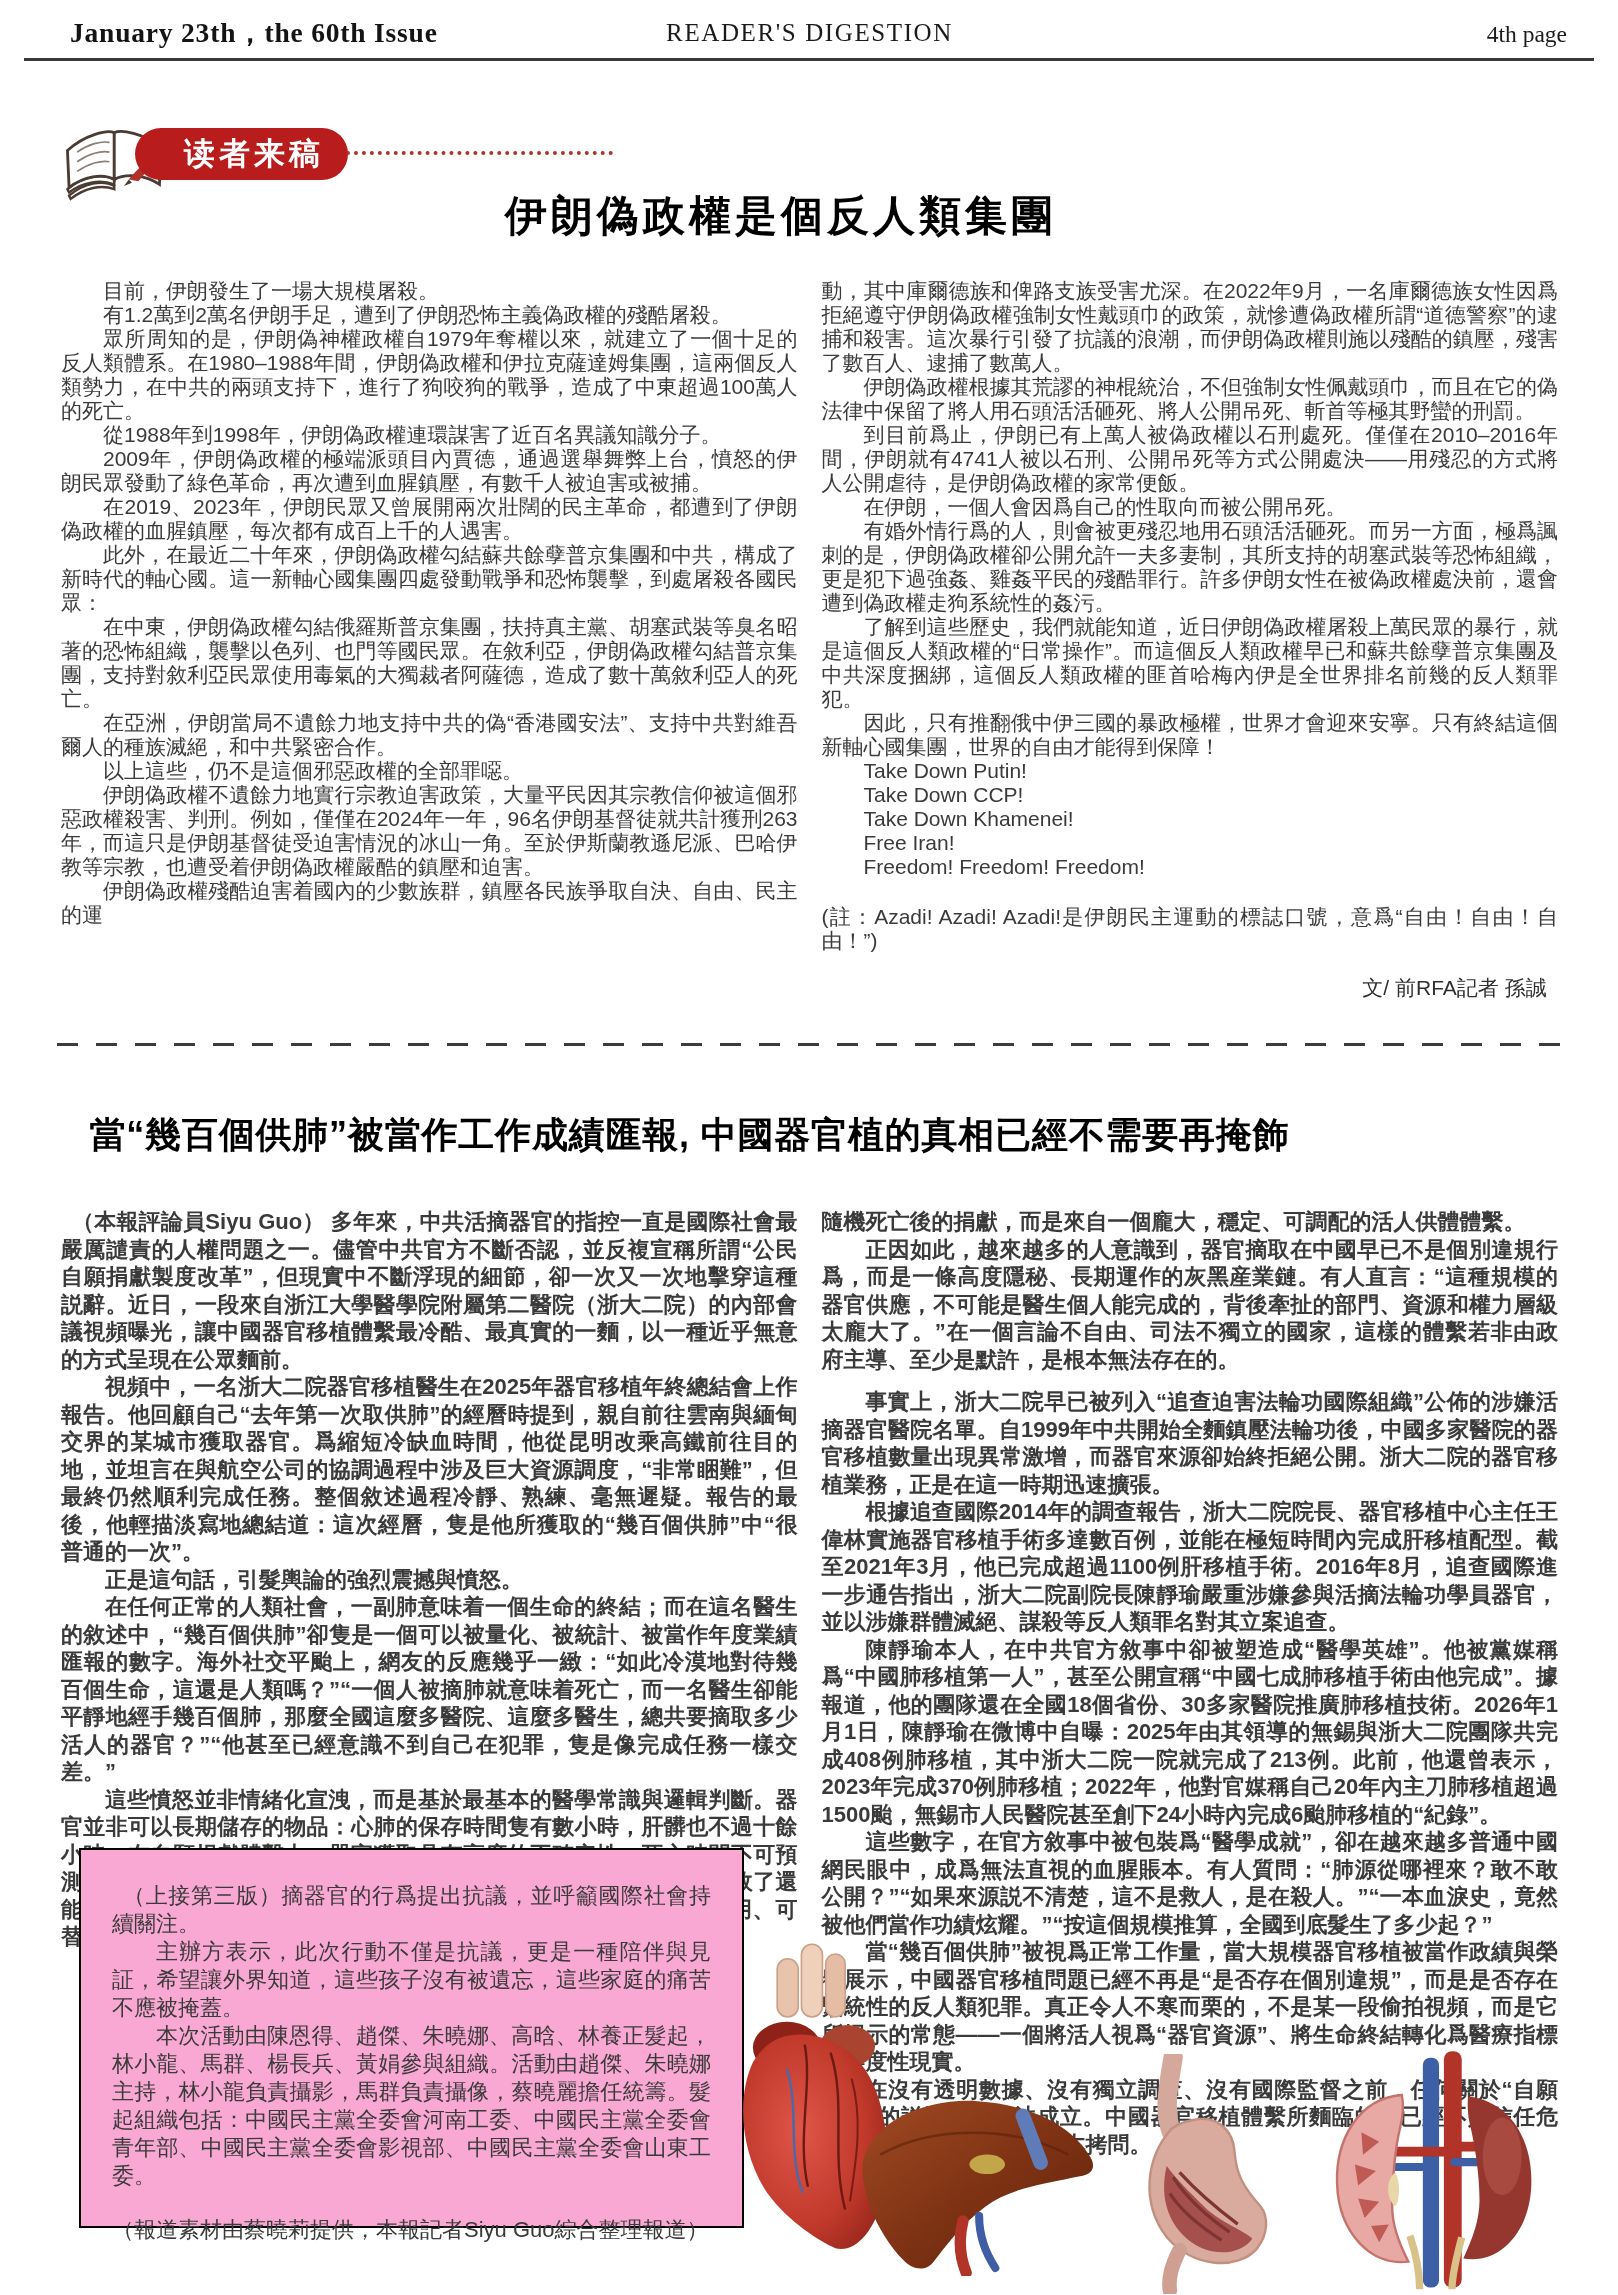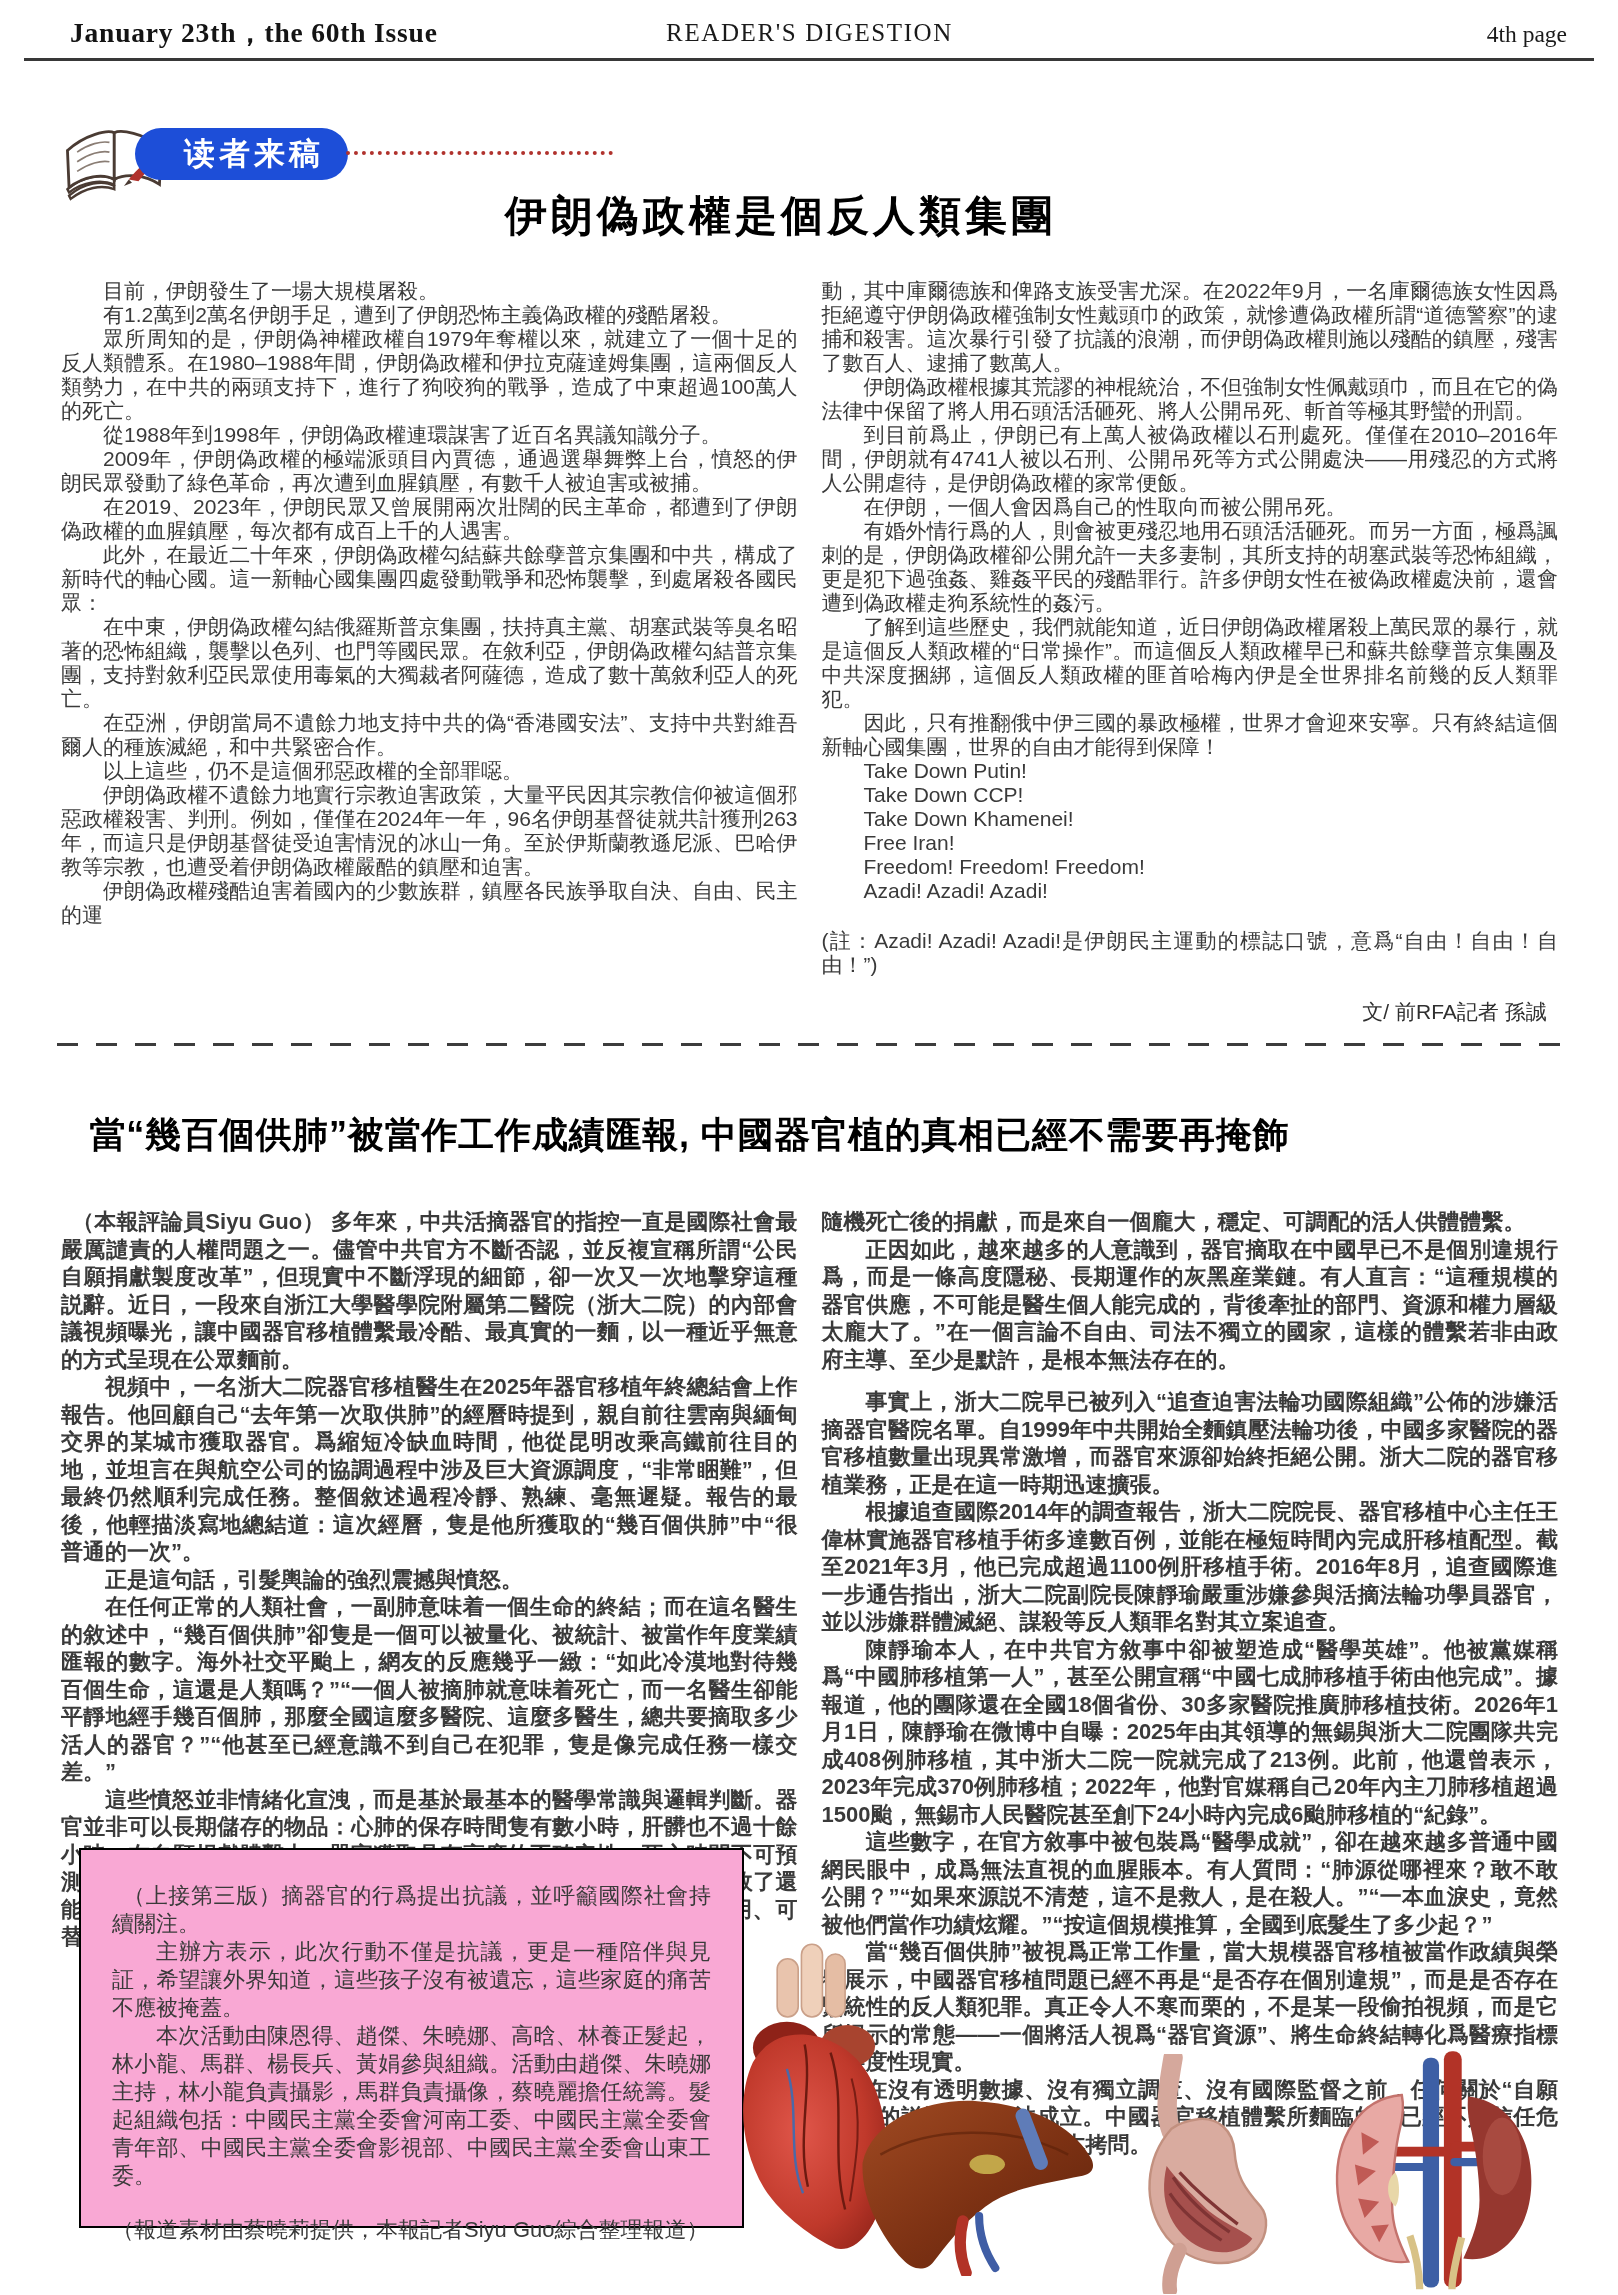--- a/index.html
+++ b/index.html
@@ -7,21 +7,21 @@
   .abs { position:absolute; }
 
   
   .hdr-left  { left:70px; top:14.6px; font-family:"Liberation Serif", serif; font-weight:700; font-size:27.5px; color:#141414; letter-spacing:0.8px; }
   .hdr-center{ left:0; top:19.4px; width:100%; text-align:center; font-family:"Liberation Serif", serif; font-size:25px; color:#1a1a1a; letter-spacing:1.6px; }
   .hdr-right { right:52px; top:21px; font-family:"Liberation Serif", serif; font-size:23.5px; color:#1a1a1a; }
   .rule      { left:24px; top:58px; width:1570px; height:3.2px; background:#383838; }
 
   
   .badge { left:61px; top:118px; width:648px; height:97px; }
-  .badge .pill { position:absolute; left:74px; top:9.7px; height:52px; border-radius:27.5px; background:#1d4ed8;
+  .badge .pill { position:absolute; left:74px; top:9.7px; height:52px; border-radius:27.5px; background:#b91c1c;
                  color:#fff; display:flex; align-items:center; padding:0 24px 0 49px;
                  font-size:31px; font-weight:700; letter-spacing:4px; }
   .badge .dots { position:absolute; left:285px; top:33px; width:267px; border-top:4.9px dotted #b0322d; }
   .badge svg { position:absolute; left:0; top:0; }
 
   
   .a1-title { left:0; top:188px; width:1562px; text-align:center; font-family:"Liberation Serif", serif;
               font-weight:700; font-size:42px; color:#000; letter-spacing:4px; }
   .a2-title { left:0; top:1111px; width:1379px; text-align:center; font-weight:700; font-size:36px; color:#000; letter-spacing:0.8px; }
 
@@ -99,21 +99,20 @@
       <p class="para" style="text-indent: 2em;">到目前爲止，伊朗已有上萬人被偽政權以石刑處死。僅僅在2010–2016年間，伊朗就有4741人被以石刑、公開吊死等方式公開處決——用殘忍的方式將人公開虐待，是伊朗偽政權的家常便飯。</p>
       <p class="para" style="text-indent: 2em;">在伊朗，一個人會因爲自己的性取向而被公開吊死。</p>
       <p class="para" style="text-indent: 2em;">有婚外情行爲的人，則會被更殘忍地用石頭活活砸死。而另一方面，極爲諷刺的是，伊朗偽政權卻公開允許一夫多妻制，其所支持的胡塞武裝等恐怖組織，更是犯下過強姦、雞姦平民的殘酷罪行。許多伊朗女性在被偽政權處決前，還會遭到偽政權走狗系統性的姦污。</p>
       <p class="para" style="text-indent: 2em;">了解到這些歷史，我們就能知道，近日伊朗偽政權屠殺上萬民眾的暴行，就是這個反人類政權的“日常操作”。而這個反人類政權早已和蘇共餘孽普京集團及中共深度捆綁，這個反人類政權的匪首哈梅內伊是全世界排名前幾的反人類罪犯。</p>
       <p class="para" style="text-indent: 2em;">因此，只有推翻俄中伊三國的暴政極權，世界才會迎來安寧。只有終結這個新軸心國集團，世界的自由才能得到保障！</p>
       <p class="para" style="text-indent: 2em;">Take Down Putin!</p>
       <p class="para" style="text-indent: 2em;">Take Down CCP!</p>
       <p class="para" style="text-indent: 2em;">Take Down Khamenei!</p>
       <p class="para" style="text-indent: 2em;">Free Iran!</p>
       <p class="para" style="text-indent: 2em;">Freedom! Freedom! Freedom!</p>
-      <p class="para" style="text-indent: 2em;">Azadi! Azadi! Azadi!</p>
       <p class="para gap-top" style="text-indent: 0em;">(註：Azadi! Azadi! Azadi!是伊朗民主運動的標誌口號，意爲“自由！自由！自由！”)</p>
       <p class="para byline" style="text-indent: 0em;">文/ 前RFA記者 孫誠</p>
     </div>
 </div>
 
 <div class="abs divider"></div>
 
 <div class="abs a2-title">當“幾百個供肺”被當作工作成績匯報, 中國器官植的真相已經不需要再掩飾</div>
 
 <div class="cols a2">

